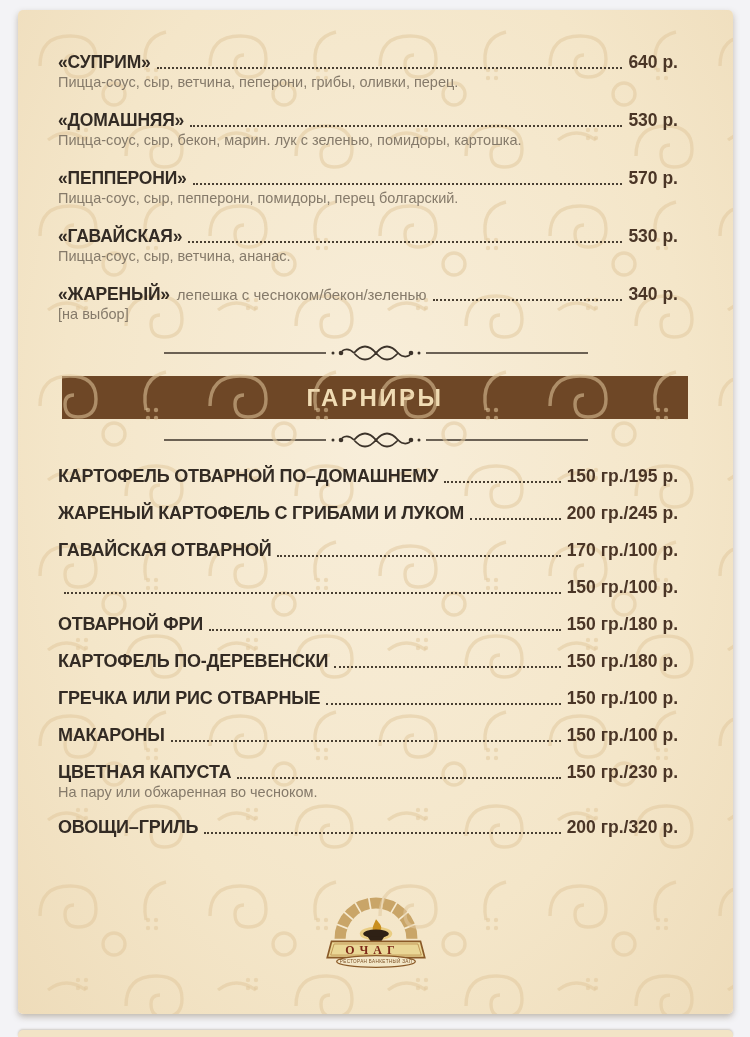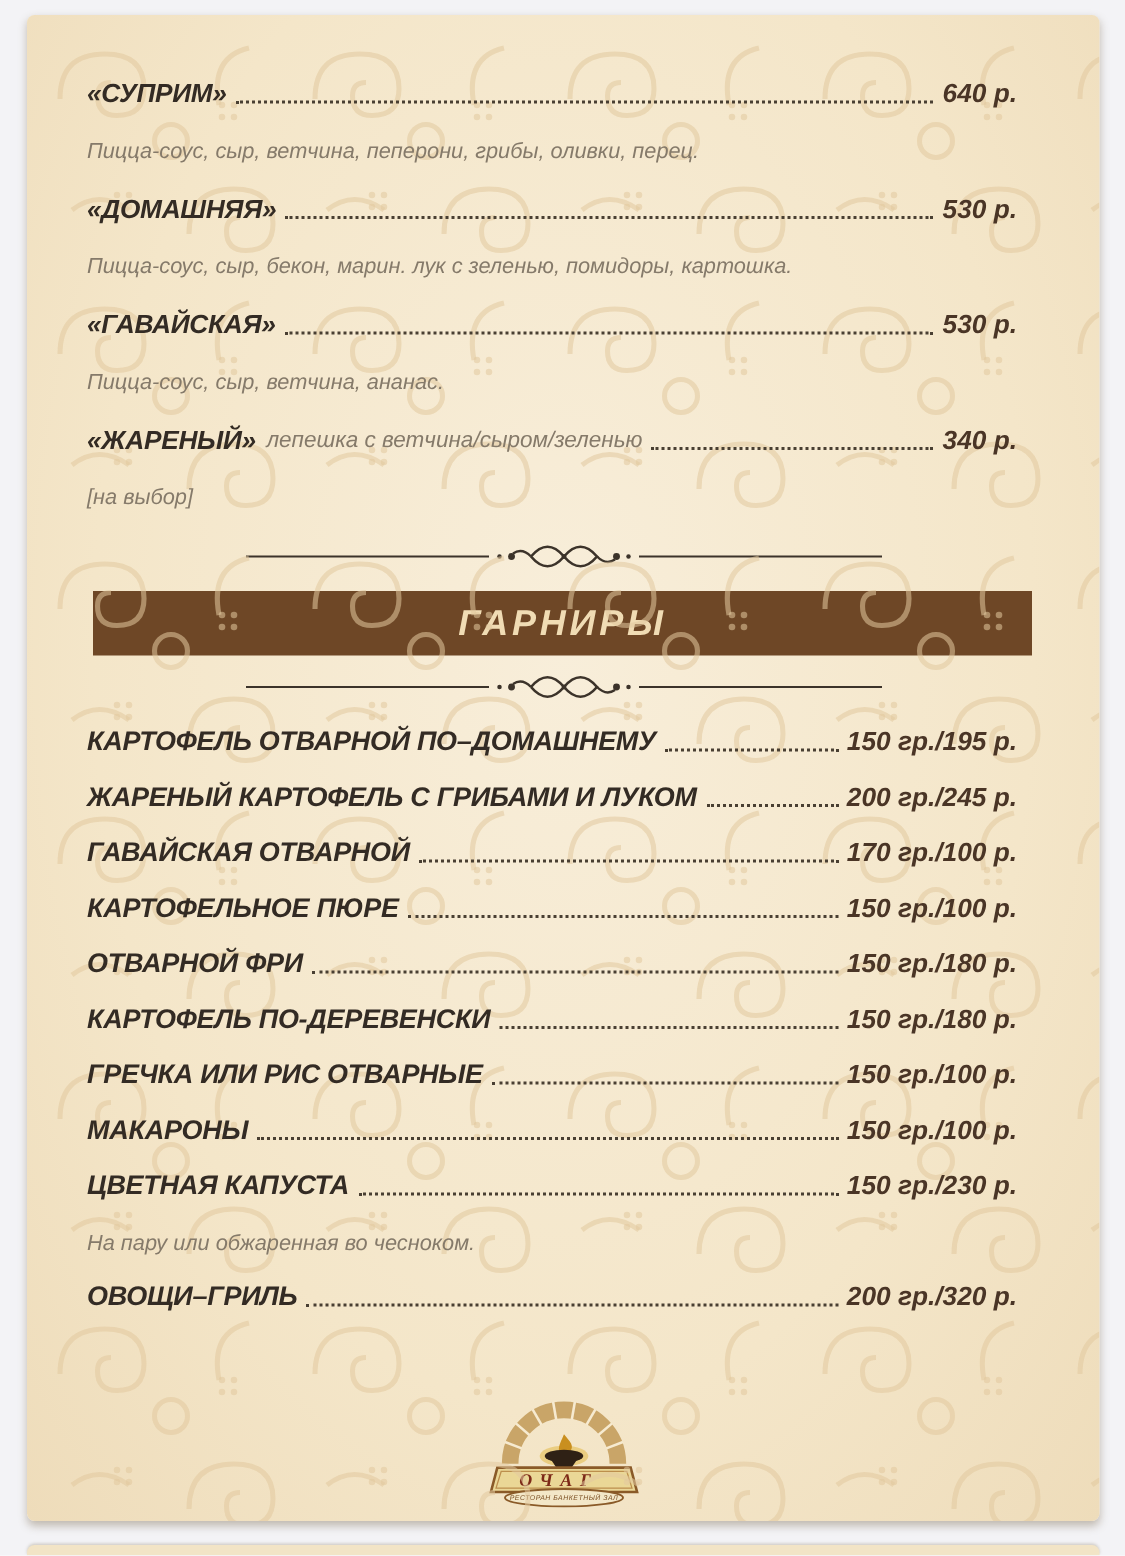--- a/index.html
+++ b/index.html
@@ -7,21 +7,20 @@
     position:relative;width:750px;height:1037px;overflow:hidden;
     background:#f3f3f6;
     font-family:"Liberation Sans","DejaVu Sans",sans-serif;
   }
   .page{
     position:absolute;left:18px;top:10px;width:715px;height:1004px;
     background:radial-gradient(ellipse at 50% 42%, #f8eeda 0%, #f4e6c9 62%, #eedcba 100%);
     border-radius:5px;
     box-shadow:0 3px 6px rgba(130,115,90,.45);
     overflow:hidden;
-    font-style:italic;
   }
   .page-next{
     position:absolute;left:18px;top:1030px;width:715px;height:7px;
     border-radius:5px 5px 0 0;background:#f2e4c6;
     box-shadow:0 -1px 2px rgba(130,115,90,.3);
   }
   .pattern{position:absolute;left:0;top:0;width:100%;height:100%;pointer-events:none}
   .content{position:relative;padding:42px 55px 0 40px}
   .content.garnish{padding-top:15px}
   .item{margin-bottom:19px}
@@ -34,21 +33,21 @@
   .garnish .name{font-size:18px}
   .inline-desc{
     font-size:15px;color:#857a6a;margin:0 0 1px 7px;white-space:nowrap;line-height:19px;
   }
   .dots{
     flex:1;min-width:18px;
     border-bottom:2.4px dotted #493f32;
     margin:0 6px 4px 6px;
   }
   .price{font-weight:bold;font-size:17.5px;color:#4a3526;white-space:nowrap;line-height:21px}
-  .desc{font-size:14.5px;color:#857a6a;margin-top:20px;line-height:17px}
+  .desc{font-size:14.5px;color:#857a6a;margin-top:1px;line-height:17px}
   .flourish{display:block;margin:16px auto 12px}
   .flourish.below{margin:10px auto 0}
   .band{
     height:43px;margin:0 45px 0 44px;background:#6e4726;
     display:flex;align-items:center;justify-content:center;
   }
   .band-title{
     color:#f0dcb4;font-size:24px;font-weight:bold;letter-spacing:2.5px;
   }
   .logo{display:block;margin:58px auto 0}
@@ -97,34 +96,42 @@
 
       <div class="item">
         <div class="row">
           <span class="name">«ДОМАШНЯЯ»</span>
           <span class="dots"></span>
           <span class="price">530 р.</span>
         </div>
         <div class="desc">Пицца-соус, сыр, бекон, марин. лук с зеленью, помидоры, картошка.</div>
       </div>
 
+      <div class="item">
+        <div class="row">
+          <span class="name">«ПЕППЕРОНИ»</span>
+          <span class="dots"></span>
+          <span class="price">570 р.</span>
+        </div>
+        <div class="desc">Пицца-соус, сыр, пепперони, помидоры, перец болгарский.</div>
+      </div>
 
       <div class="item">
         <div class="row">
           <span class="name">«ГАВАЙСКАЯ»</span>
           <span class="dots"></span>
           <span class="price">530 р.</span>
         </div>
         <div class="desc">Пицца-соус, сыр, ветчина, ананас.</div>
       </div>
 
       <div class="item">
         <div class="row">
           <span class="name">«ЖАРЕНЫЙ»</span>
-          <span class="inline-desc">лепешка с ветчина/сыром/зеленью</span>
+          <span class="inline-desc">лепешка с чесноком/бекон/зеленью</span>
           <span class="dots"></span>
           <span class="price">340 р.</span>
         </div>
         <div class="desc">[на выбор]</div>
       </div>
 
     </div>
 
     <svg class="flourish" width="440" height="22" viewBox="0 0 440 22" xmlns="http://www.w3.org/2000/svg">
       <g stroke="#3c332a" fill="none" stroke-width="1.4">
@@ -185,21 +192,20 @@
       <div class="item">
         <div class="row">
           <span class="name">ГАВАЙСКАЯ ОТВАРНОЙ</span>
           <span class="dots"></span>
           <span class="price">170 гр./100 р.</span>
         </div>
       </div>
 
       <div class="item">
         <div class="row">
-          <span class="name">КАРТОФЕЛЬНОЕ ПЮРЕ</span>
           <span class="dots"></span>
           <span class="price">150 гр./100 р.</span>
         </div>
       </div>
 
       <div class="item">
         <div class="row">
           <span class="name">ОТВАРНОЙ ФРИ</span>
           <span class="dots"></span>
           <span class="price">150 гр./180 р.</span>

